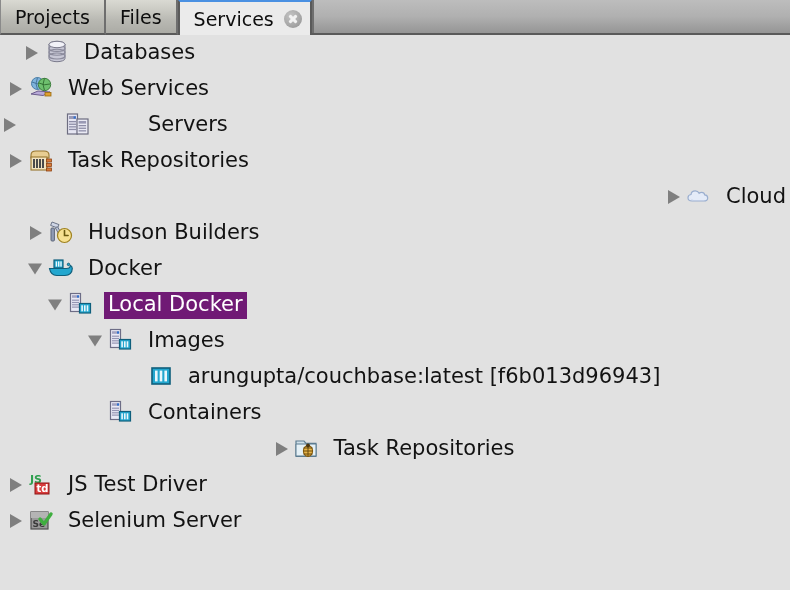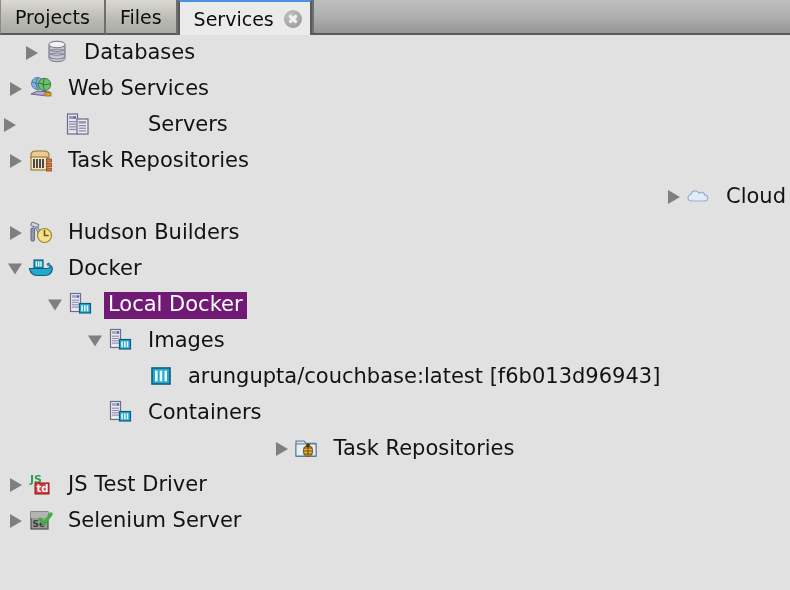--- a/index.html
+++ b/index.html
@@ -218,34 +218,34 @@
     <div class="row" style="padding-left: 6px; justify-content: flex-end;">
       <span class="twisty collapsed"></span>
       <span class="ic">
         <svg width="26" height="26" viewBox="0 0 26 26">
       <path d="M6 18 q-4 0 -4 -3.2 q0 -3 3 -3.3 q0.4 -3.6 4.2 -3.6 q2.8 0 3.9 2.4 q1 -1 2.6 -1 q2.6 0 3 2.6 q3 0.3 3 3 q0 3.1 -4 3.1 z" fill="#e4ebf8" stroke="#9aaecf" stroke-width="1.2"></path>
       <path d="M7 17.3 q-2.4 0 -2.4 -2 q0.6 1.2 2.6 1.2 z" fill="#cfd9ee"></path>
     </svg>
       </span>
       <span class="label">Cloud</span>
     </div>
-    <div class="row" style="padding-left: 6px;">
+    <div class="row" style="padding-left: 6px; margin-left: 20px;">
       <span class="twisty collapsed"></span>
       <span class="ic">
         <svg width="26" height="26" viewBox="0 0 26 26">
       <path d="M4 3 l7 2.6 -1.4 3.4 -7 -2.6 z" fill="#cfd6e6" stroke="#6b7488" stroke-width="1"></path>
       <path d="M9.3 7.6 l4 6.3 -2.3 1.4 -3.6 -6.3 z" fill="#b9c2d6" stroke="#6b7488" stroke-width="1"></path>
       <rect x="3" y="9" width="3.4" height="13" rx="1" fill="#8f9bb5" stroke="#5d6679" stroke-width="1"></rect>
       <circle cx="16.5" cy="16.5" r="7" fill="#f7e191" stroke="#9e8220" stroke-width="1.2"></circle>
       <path d="M16.5 11.5 v5 h3.6" fill="none" stroke="#6b5a10" stroke-width="1.6" stroke-linecap="round"></path>
     </svg>
       </span>
       <span class="label">Hudson Builders</span>
     </div>
-    <div class="row" style="padding-left: 6px;">
+    <div class="row" style="padding-left: 6px; margin-left: 20px;">
       <span class="twisty expanded"></span>
       <span class="ic">
         <svg width="26" height="26" viewBox="0 0 26 26">
       <rect x="6" y="5" width="9" height="8" fill="#23a7cf" stroke="#0f5f7c" stroke-width="1.2"></rect>
       <rect x="7.7" y="6.4" width="1.4" height="5.2" fill="#eaf7fc"></rect>
       <rect x="10" y="6.4" width="1.4" height="5.2" fill="#eaf7fc"></rect>
       <rect x="12.3" y="6.4" width="1.4" height="5.2" fill="#eaf7fc"></rect>
       <path d="M1.5 13.5 h17 q3.5 0 4 -3 q1.6 0.6 1.8 3 q-0.3 6.6 -7.5 7 h-8 q-6 0 -7.3 -7 z" fill="#23a7cf" stroke="#0f5f7c" stroke-width="1.2"></path>
       <circle cx="20.5" cy="9.4" r="1.2" fill="#23a7cf" stroke="#0f5f7c" stroke-width="1"></circle>
     </svg>

